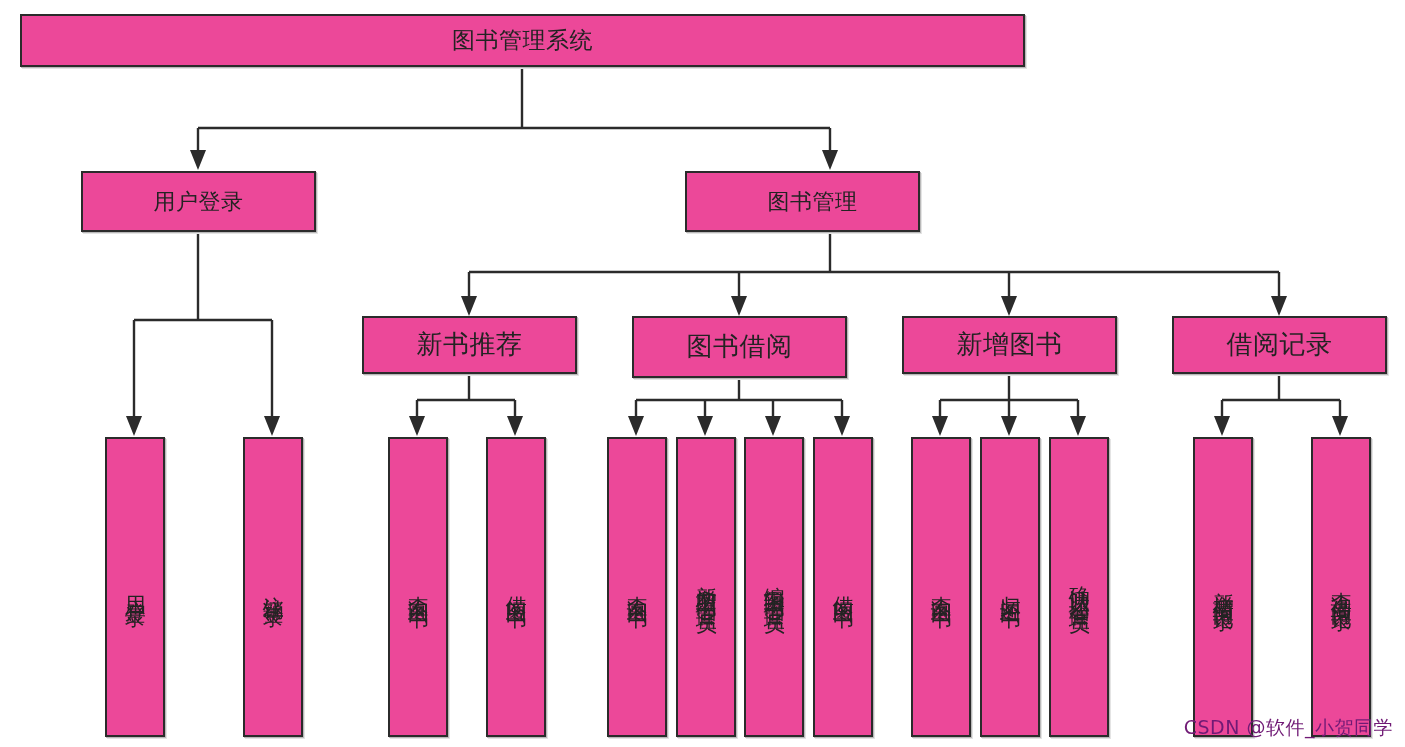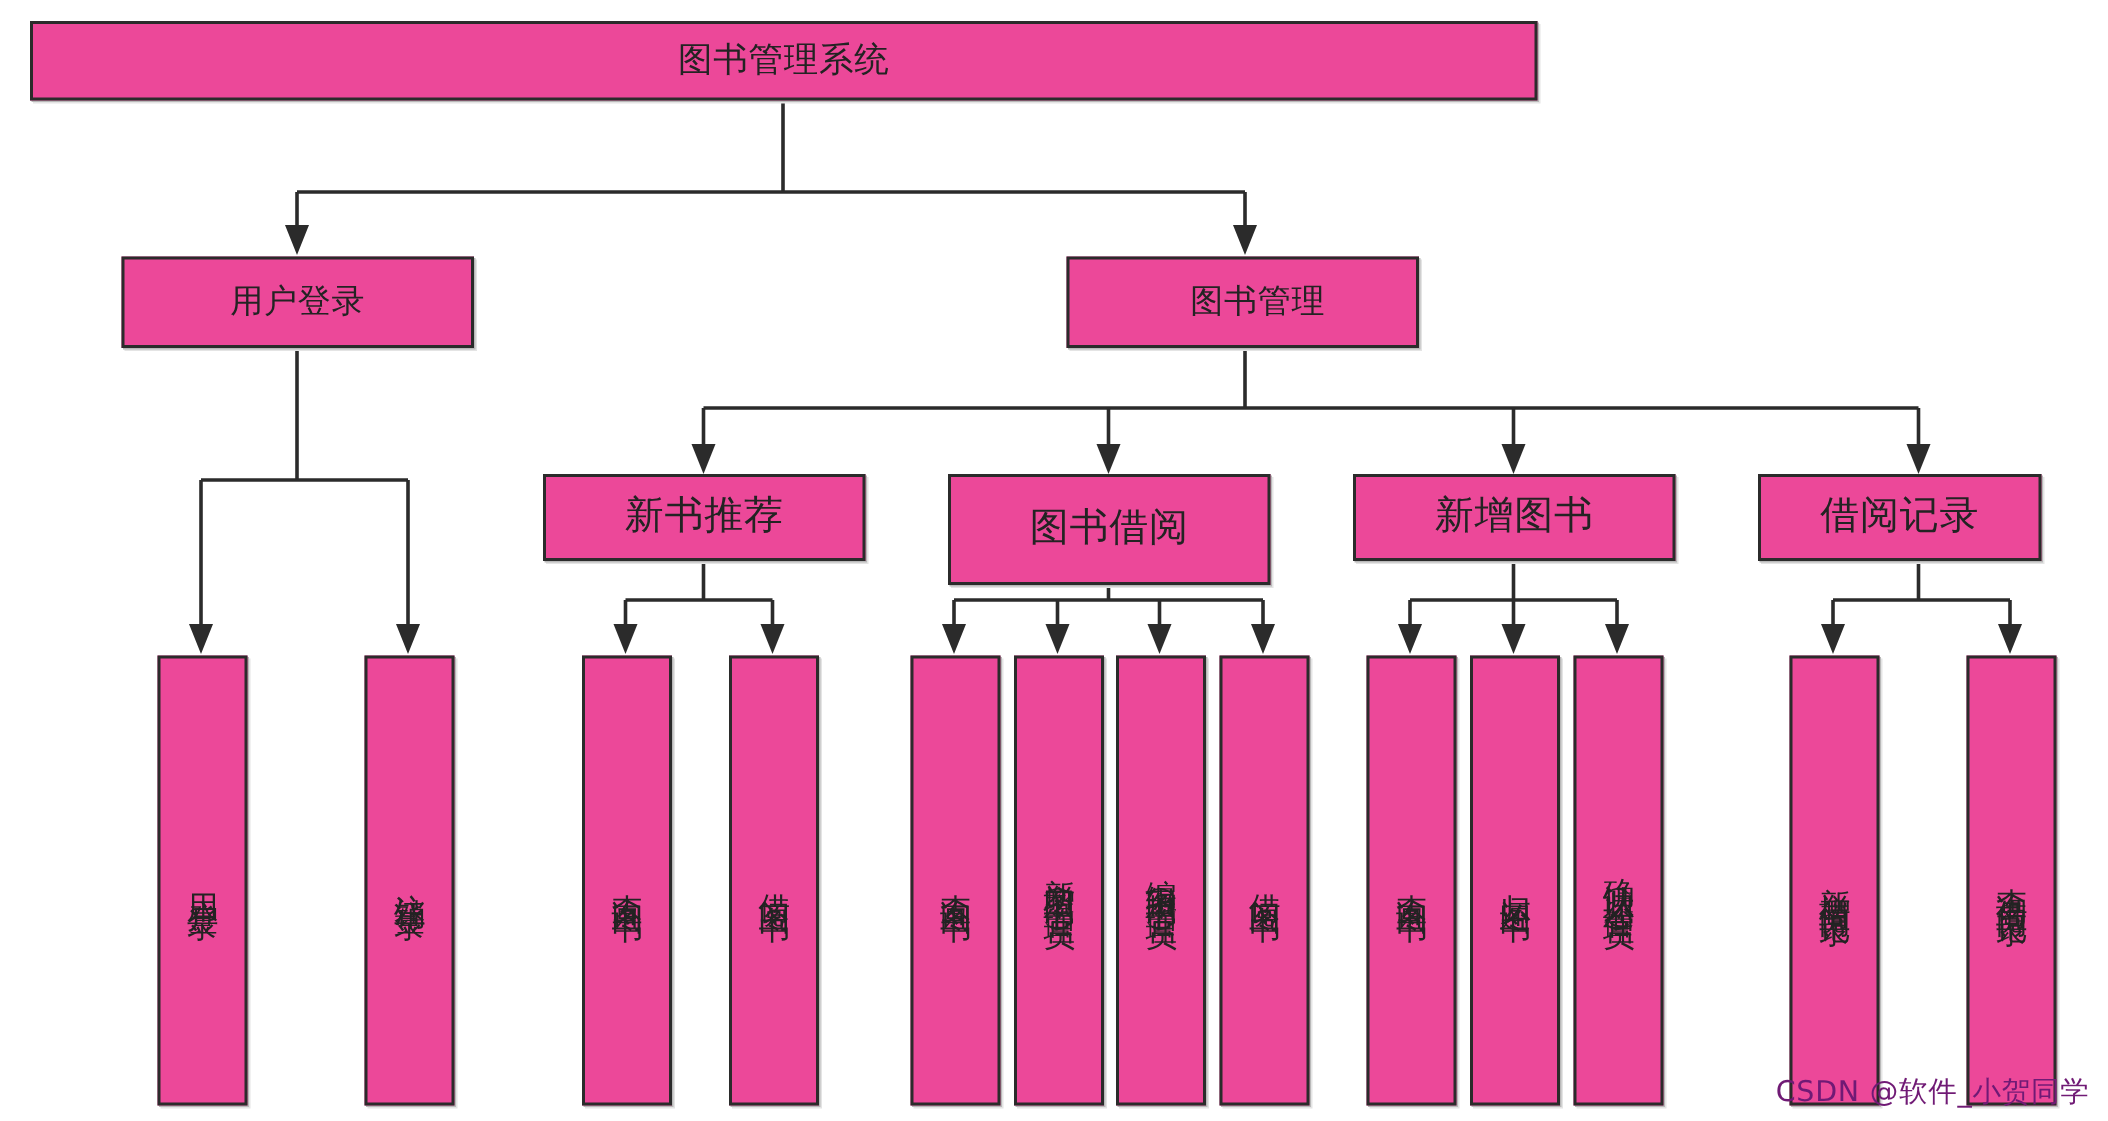--- a/index.html
+++ b/index.html
@@ -151,37 +151,37 @@
   </svg>
 
   <div class="node root" style="left:20px; top:14px; width:1005px; height:53px;">
     <span class="node-label">图书管理系统</span>
   </div>
 
   <div class="node l2" style="left:81px; top:171px; width:235px; height:61px;">
     <span class="node-label">用户登录</span>
   </div>
 
-  <div class="node l2" style="left:711px; top:171px; width:235px; height:61px;padding-left:20px;">
+  <div class="node l2" style="left:685px; top:171px; width:235px; height:61px;padding-left:20px;">
     <span class="node-label">图书管理</span>
   </div>
 
   <div class="node l3" style="left:362px; top:316px; width:215px; height:58px;">
     <span class="node-label">新书推荐</span>
   </div>
 
-  <div class="node l3" style="left:632px; top:316px; width:215px; height:74px;">
+  <div class="node l3" style="left:632px; top:316px; width:215px; height:62px;">
     <span class="node-label">图书借阅</span>
   </div>
 
   <div class="node l3" style="left:902px; top:316px; width:215px; height:58px;">
     <span class="node-label">新增图书</span>
   </div>
 
-  <div class="node l3" style="left:1172px; top:316px; width:189px; height:58px;">
+  <div class="node l3" style="left:1172px; top:316px; width:215px; height:58px;">
     <span class="node-label">借阅记录</span>
   </div>
 
   <div class="node leaf" style="left:105px; top:437px; width:60px; height:300px;">
     <span class="node-label">用户登录</span>
   </div>
   <div class="node leaf" style="left:243px; top:437px; width:60px; height:300px;">
     <span class="node-label">注销登录</span>
   </div>
 

